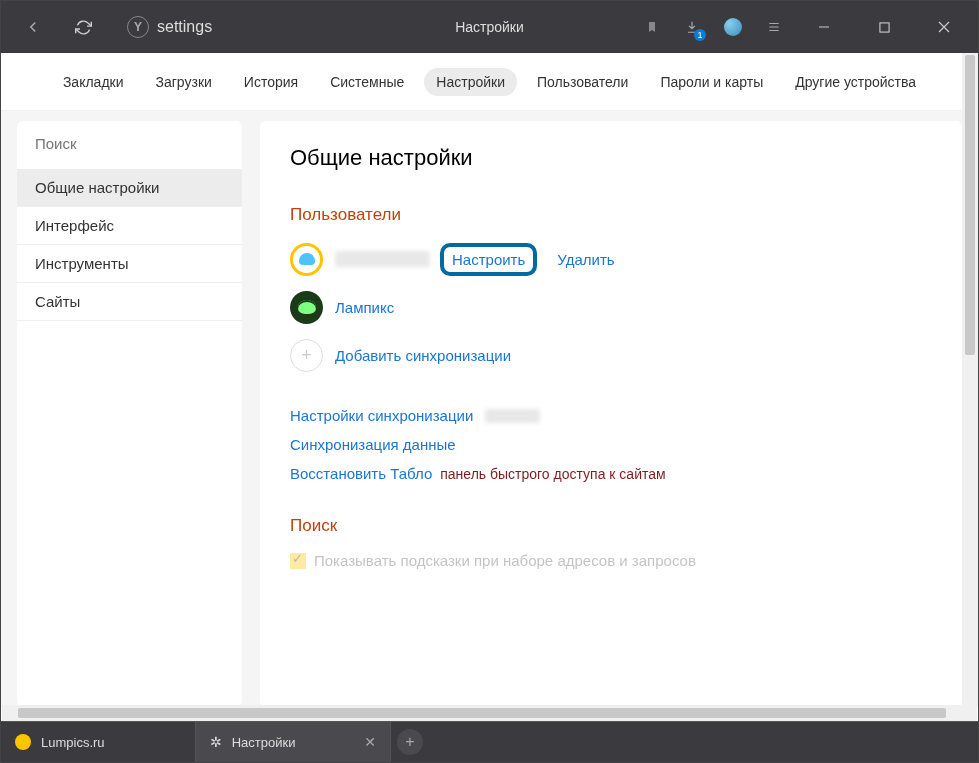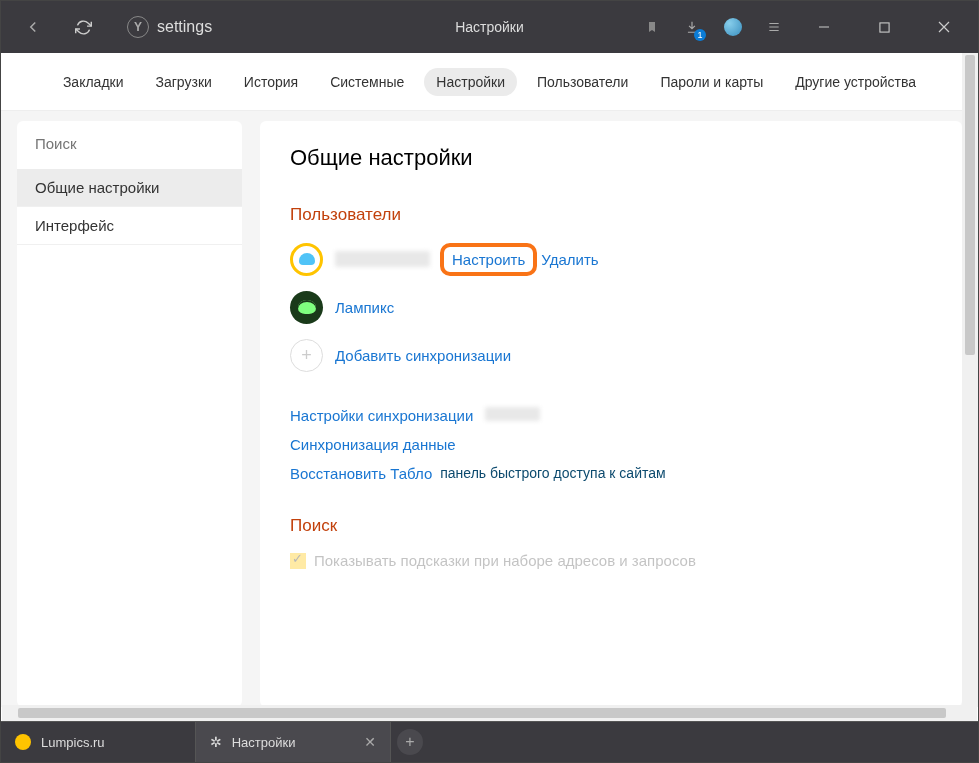--- a/index.html
+++ b/index.html
@@ -37,24 +37,24 @@
 .av1 { background: #fff; border: 3px solid #ffc400; display: flex; align-items: center; justify-content: center; }
 .av1::after { content: ''; width: 16px; height: 12px; background: #4fc3f7; border-radius: 8px 8px 4px 4px; }
 .av2 { background: #1a3a1a; display: flex; align-items: center; justify-content: center; }
 .av2::after { content: ''; width: 18px; height: 14px; background: #7fff7f; border-radius: 50% 50% 40% 40%; box-shadow: inset 0 2px 0 #1a3a1a; }
 .av3 { background: #ffc400; display: flex; align-items: center; justify-content: center; }
 .av3::after { content: ''; width: 16px; height: 16px; background: #333; border-radius: 50% 50% 0 0; }
 .av-add { border: 1px solid #ddd; display: flex; align-items: center; justify-content: center; color: #ccc; font-size: 18px; }
 .user-name-blurred { width: 95px; height: 16px; background: #e8e8e8; filter: blur(2px); border-radius: 2px; margin-right: 10px; }
 .link { color: #1976d2; font-size: 15px; cursor: pointer; }
 .link-blurred { width: 55px; height: 14px; background: #e8e8e8; filter: blur(2px); border-radius: 2px; display: inline-block; margin-left: 12px; }
-.btn-highlight { border: 4px solid #f97316; border-radius: 10px; padding: 4px 8px; margin-right: 4px; }
+.btn-highlight { border: 4px solid #0369a1; border-radius: 10px; padding: 4px 8px; margin-right: 20px; }
 .section { margin-bottom: 34px; }
-.sync-row { margin-bottom: 12px; display: flex; }
-.hint { color: #0c4a6e; font-size: 14px; margin-left: 8px; }
+.sync-row { margin-bottom: 12px; display: flex; align-items: center; }
+.hint { color: #7f1d1d; font-size: 14px; margin-left: 8px; }
 .cutoff { color: #555; font-size: 15px; position: relative; display: flex; align-items: center; }
 .cutoff-check { width: 16px; height: 16px; background: #ffc400; margin-right: 8px; position: relative; }
 .cutoff-check::after { content: '✓'; position: absolute; left: 2px; top: -2px; color: #333; font-size: 13px; }
 .bottom-scrollbar { height: 16px; background: #f0f0f0; position: absolute; bottom: 41px; left: 1px; right: 1px; }
 .bottom-scrollbar::before { content: ''; position: absolute; left: 16px; top: 3px; width: 928px; height: 10px; background: #c8c8c8; border-radius: 2px; }
 .bottom-tabs { position: absolute; bottom: 0; left: 0; right: 0; height: 41px; background: #3b3a3f; display: flex; align-items: center; border-top: 1px solid #555; }
 .btab { height: 41px; display: flex; align-items: center; padding: 0 14px; color: #ddd; font-size: 13px; gap: 10px; border-right: 1px solid #555; width: 195px; }
 .btab.active { background: #4a494e; }
 .btab-icon { width: 16px; height: 16px; border-radius: 50%; }
 .bi1 { background: #ffc400; }
@@ -133,20 +133,22 @@
 
 <div class="content">
   <div class="scrollbar-v"></div>
   <div class="sidebar">
     <div class="sidebar-search">
       <input type="text" placeholder="Поиск" style="">
     </div>
     <div class="sidebar-list">
       <div class="sidebar-item active">Общие настройки</div>
       <div class="sidebar-item">Интерфейс</div>
+      <div class="sidebar-item">Инструменты</div>
+      <div class="sidebar-item">Сайты</div>
     </div>
   </div>
 
   <div class="main">
     <h1>Общие настройки</h1>
 
     <div class="section">
       <div class="section-title">Пользователи</div>
       <div class="user-row">
         <div class="user-avatar av1"></div>

